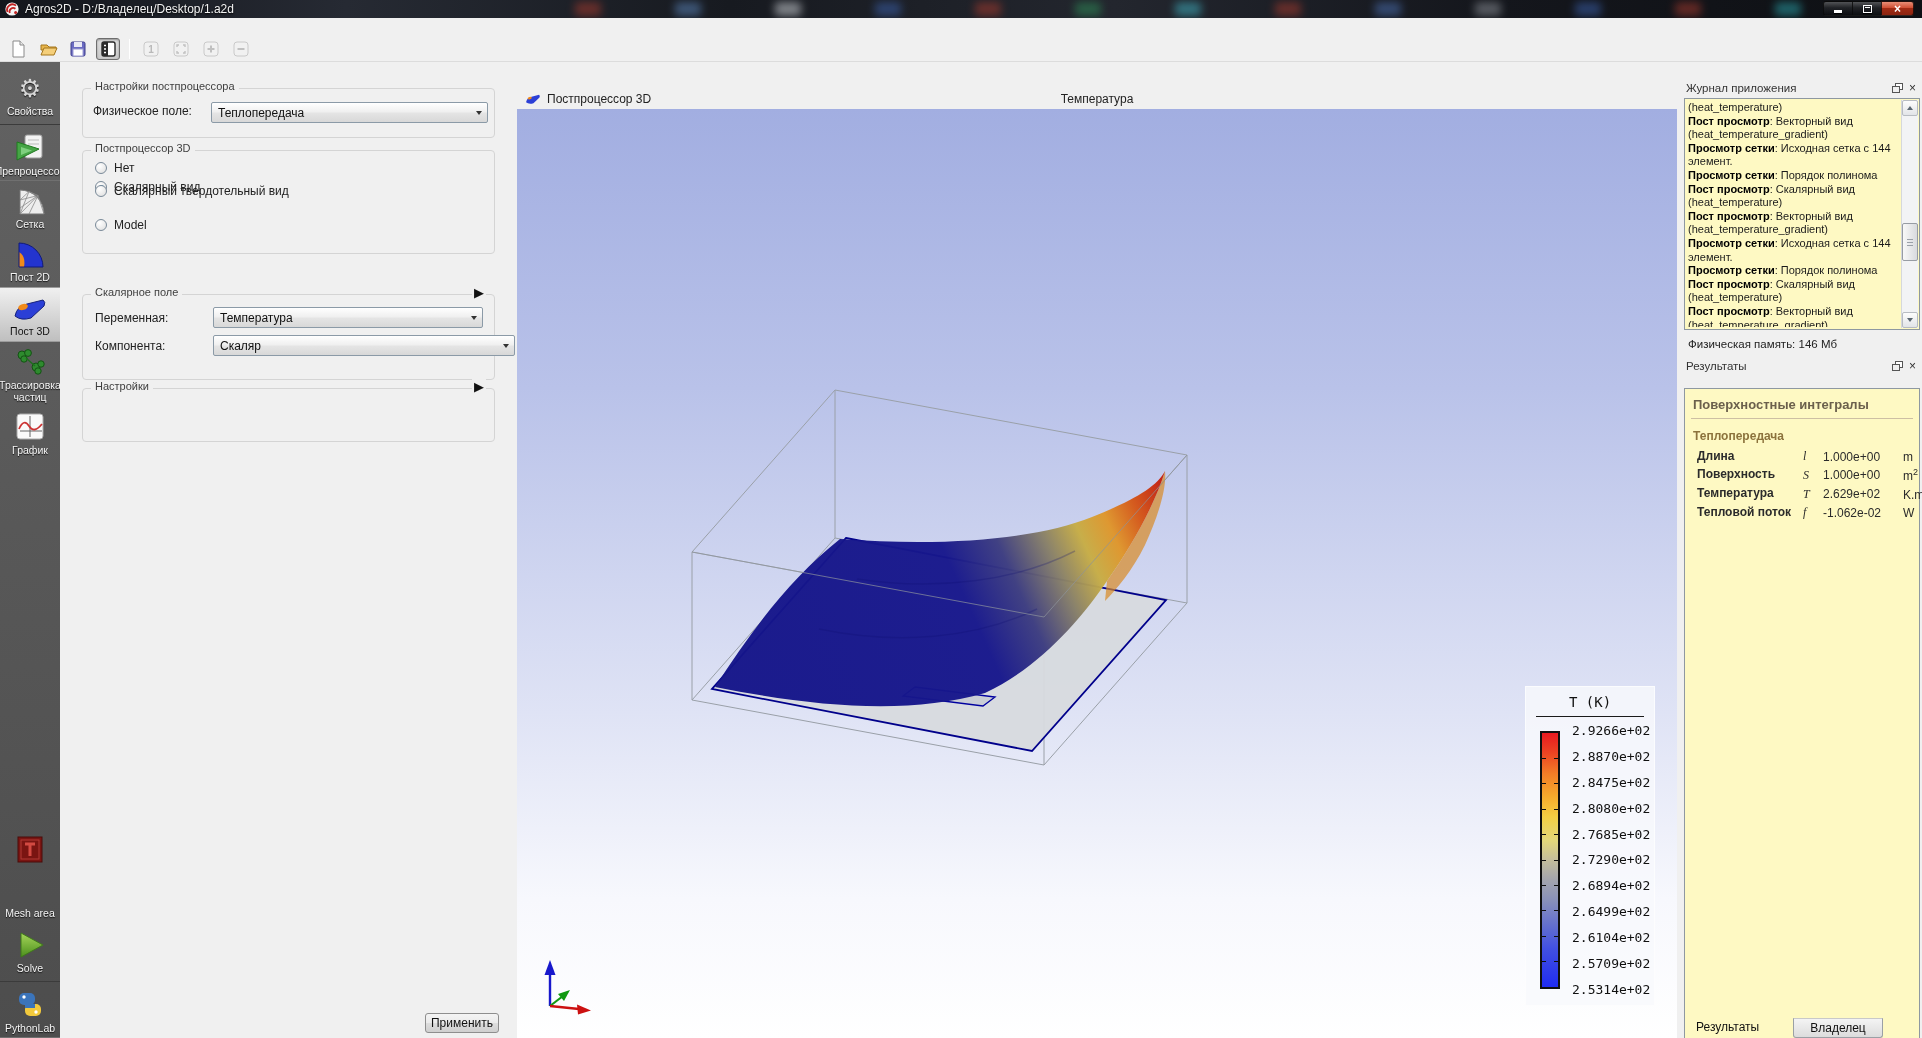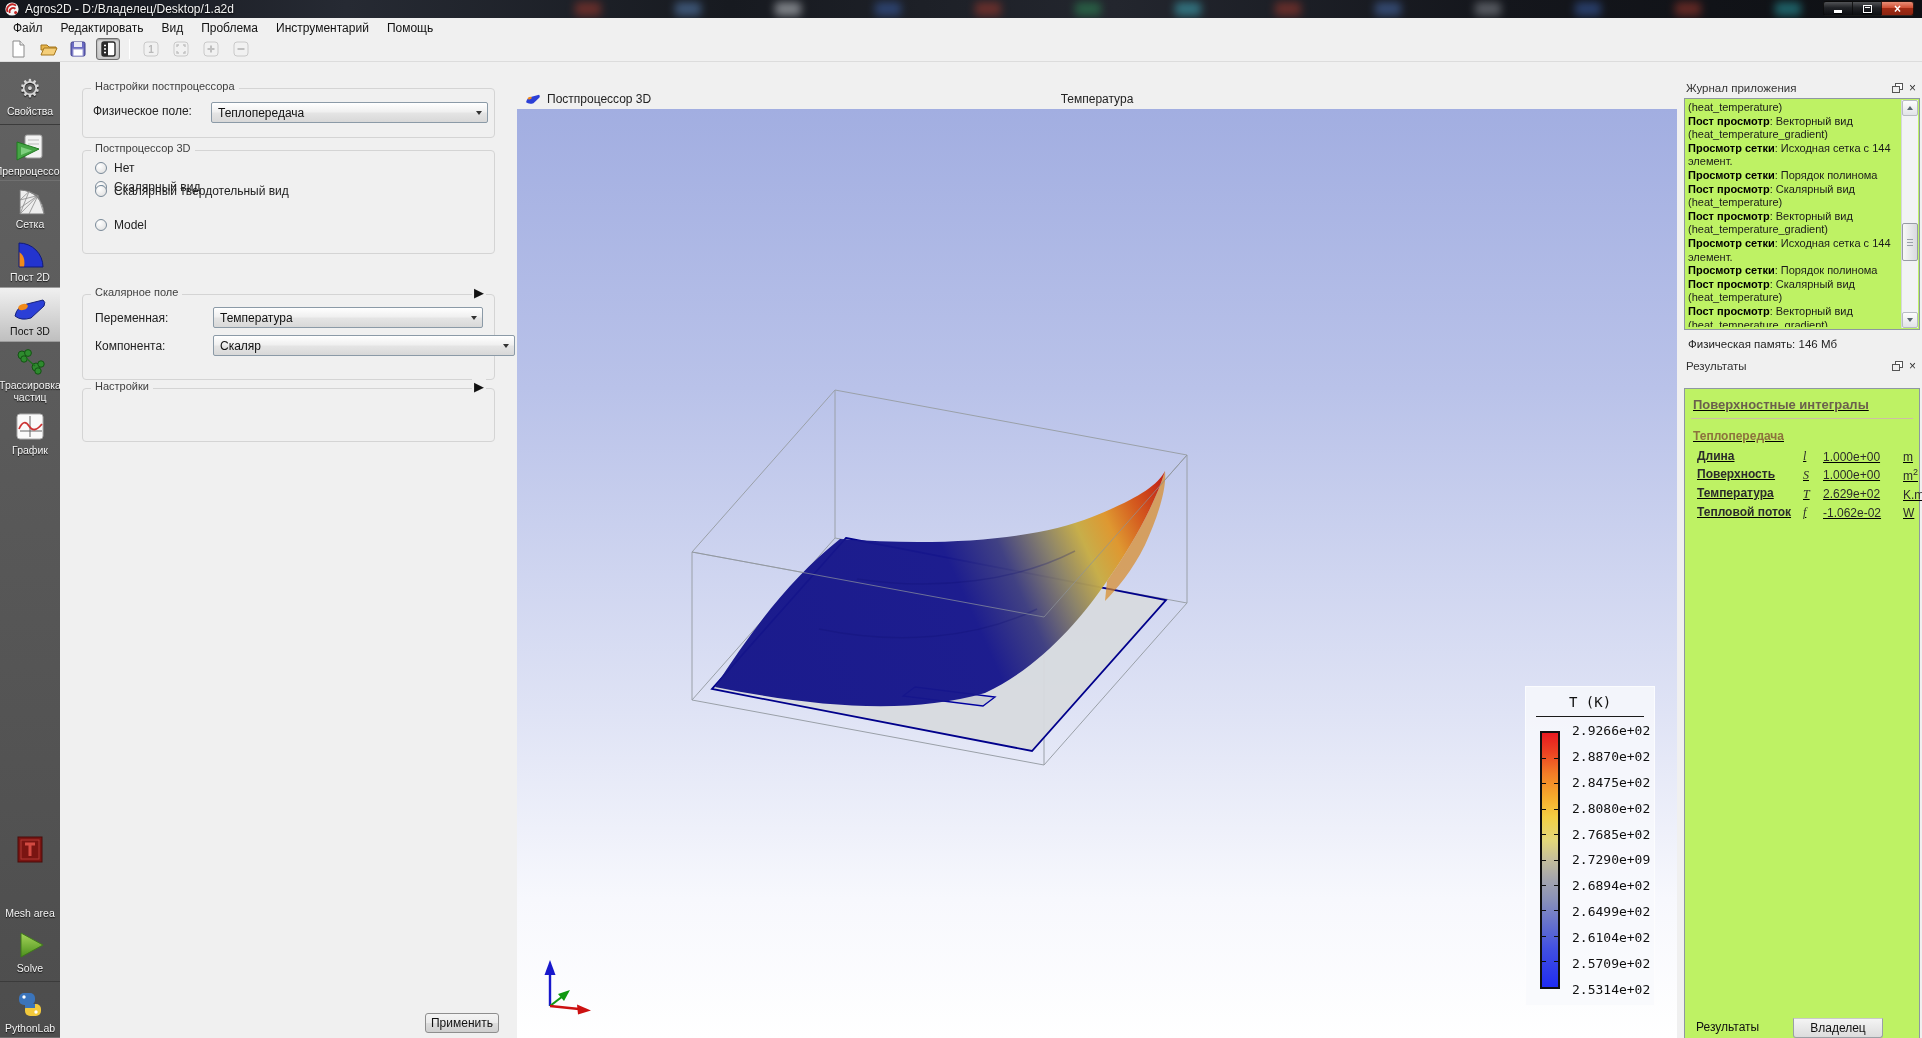--- a/index.html
+++ b/index.html
@@ -95,21 +95,21 @@
   .lg-labels { position:absolute; left:46px; top:37px; height:272px; display:flex; flex-direction:column; justify-content:space-between; }
   .lg-labels div { font-family:"DejaVu Sans Mono",monospace; font-size:13px; color:#101010; line-height:1; }
 
   
   .splitter { width:5px; background:#f0f0f0; flex:none; }
   .rightdock { width:240px; position:relative; background:#f0f0f0; flex:none; }
   .dock-header { position:absolute; left:4px; right:2px; height:16px; display:flex; align-items:center; }
   .dh-title { font-size:11.5px; color:#333; flex:1; }
   .dh-btn { width:15px; height:14px; display:flex; align-items:center; justify-content:center; color:#333;
     font-size:12px; line-height:1; cursor:default; }
-  .whitebox { position:absolute; left:2px; right:2px; background:#bef264; border:1px solid #8e98a1;text-decoration:underline; }
+  .whitebox { position:absolute; left:2px; right:2px; background:#fef9c3; border:1px solid #8e98a1; }
   .logtext { position:absolute; left:3px; top:2px; right:20px; bottom:2px; overflow:hidden;
     font-size:11px; line-height:13.6px; color:#1a1a1a; }
   .logtext b { color:#000;text-align:center; }
   .vscroll { position:absolute; right:1px; top:1px; bottom:1px; width:17px; background:#f2f3f5; border-left:1px solid #d5d8dc; }
   .sbtn { position:absolute; left:0; width:16px; height:16px; background:linear-gradient(180deg,#fdfdfd,#e2e4e8);
     border:1px solid #b8bcc2; border-radius:2px; display:flex; align-items:center; justify-content:center; }
   .tri-up { width:0; height:0; border-left:3.5px solid transparent; border-right:3.5px solid transparent; border-bottom:4px solid #5a6670; }
   .tri-dn { width:0; height:0; border-left:3.5px solid transparent; border-right:3.5px solid transparent; border-top:4px solid #5a6670; }
   .sthumb { position:absolute; left:0; width:16px; height:38px; top:54%;
     background:linear-gradient(90deg,#f8f8f8,#d8dade); border:1px solid #979ca3; border-radius:2px; }
@@ -162,28 +162,20 @@
       <span class="winbtn">
           <span class="glyph-min"></span>
         </span>
       <span class="winbtn">
           <span class="glyph-max"></span>
         </span>
       <span class="winbtn close">×</span>
     </div>
   </div>
 
-  <div class="menubar" id="menubar">
-      <div class="menuitem">Файл</div>
-      <div class="menuitem">Редактировать</div>
-      <div class="menuitem">Вид</div>
-      <div class="menuitem">Проблема</div>
-      <div class="menuitem">Инструментарий</div>
-      <div class="menuitem">Помощь</div>
-    </div>
 
   <div class="toolbar" id="toolbar">
       <button class="tbtn">
         <svg width="18" height="18" viewBox="0 0 18 18">
           <path d="M4,1 h7 l4,4 v12 h-11 z" fill="#fff" stroke="#8a8a8a"></path>
           <path d="M11,1 v4 h4" fill="#e8e8e8" stroke="#8a8a8a"></path>
         </svg>
       </button>
       <button class="tbtn">
         <svg width="19" height="18" viewBox="0 0 19 18">
@@ -487,21 +479,21 @@
               <span class="lg-tick" style="top: 202.7px; left: 12px;"></span>
               <span class="lg-tick" style="top: 228.1px; left: 0px;"></span>
               <span class="lg-tick" style="top: 228.1px; left: 12px;"></span>
             </div>
           <div class="lg-labels" id="lglabels">
               <div>2.9266e+02</div>
               <div>2.8870e+02</div>
               <div>2.8475e+02</div>
               <div>2.8080e+02</div>
               <div>2.7685e+02</div>
-              <div>2.7290e+09</div>
+              <div>2.7290e+02</div>
               <div>2.6894e+02</div>
               <div>2.6499e+02</div>
               <div>2.6104e+02</div>
               <div>2.5709e+02</div>
               <div>2.5314e+02</div>
             </div>
         </div>
       </div>
     </div>
 

